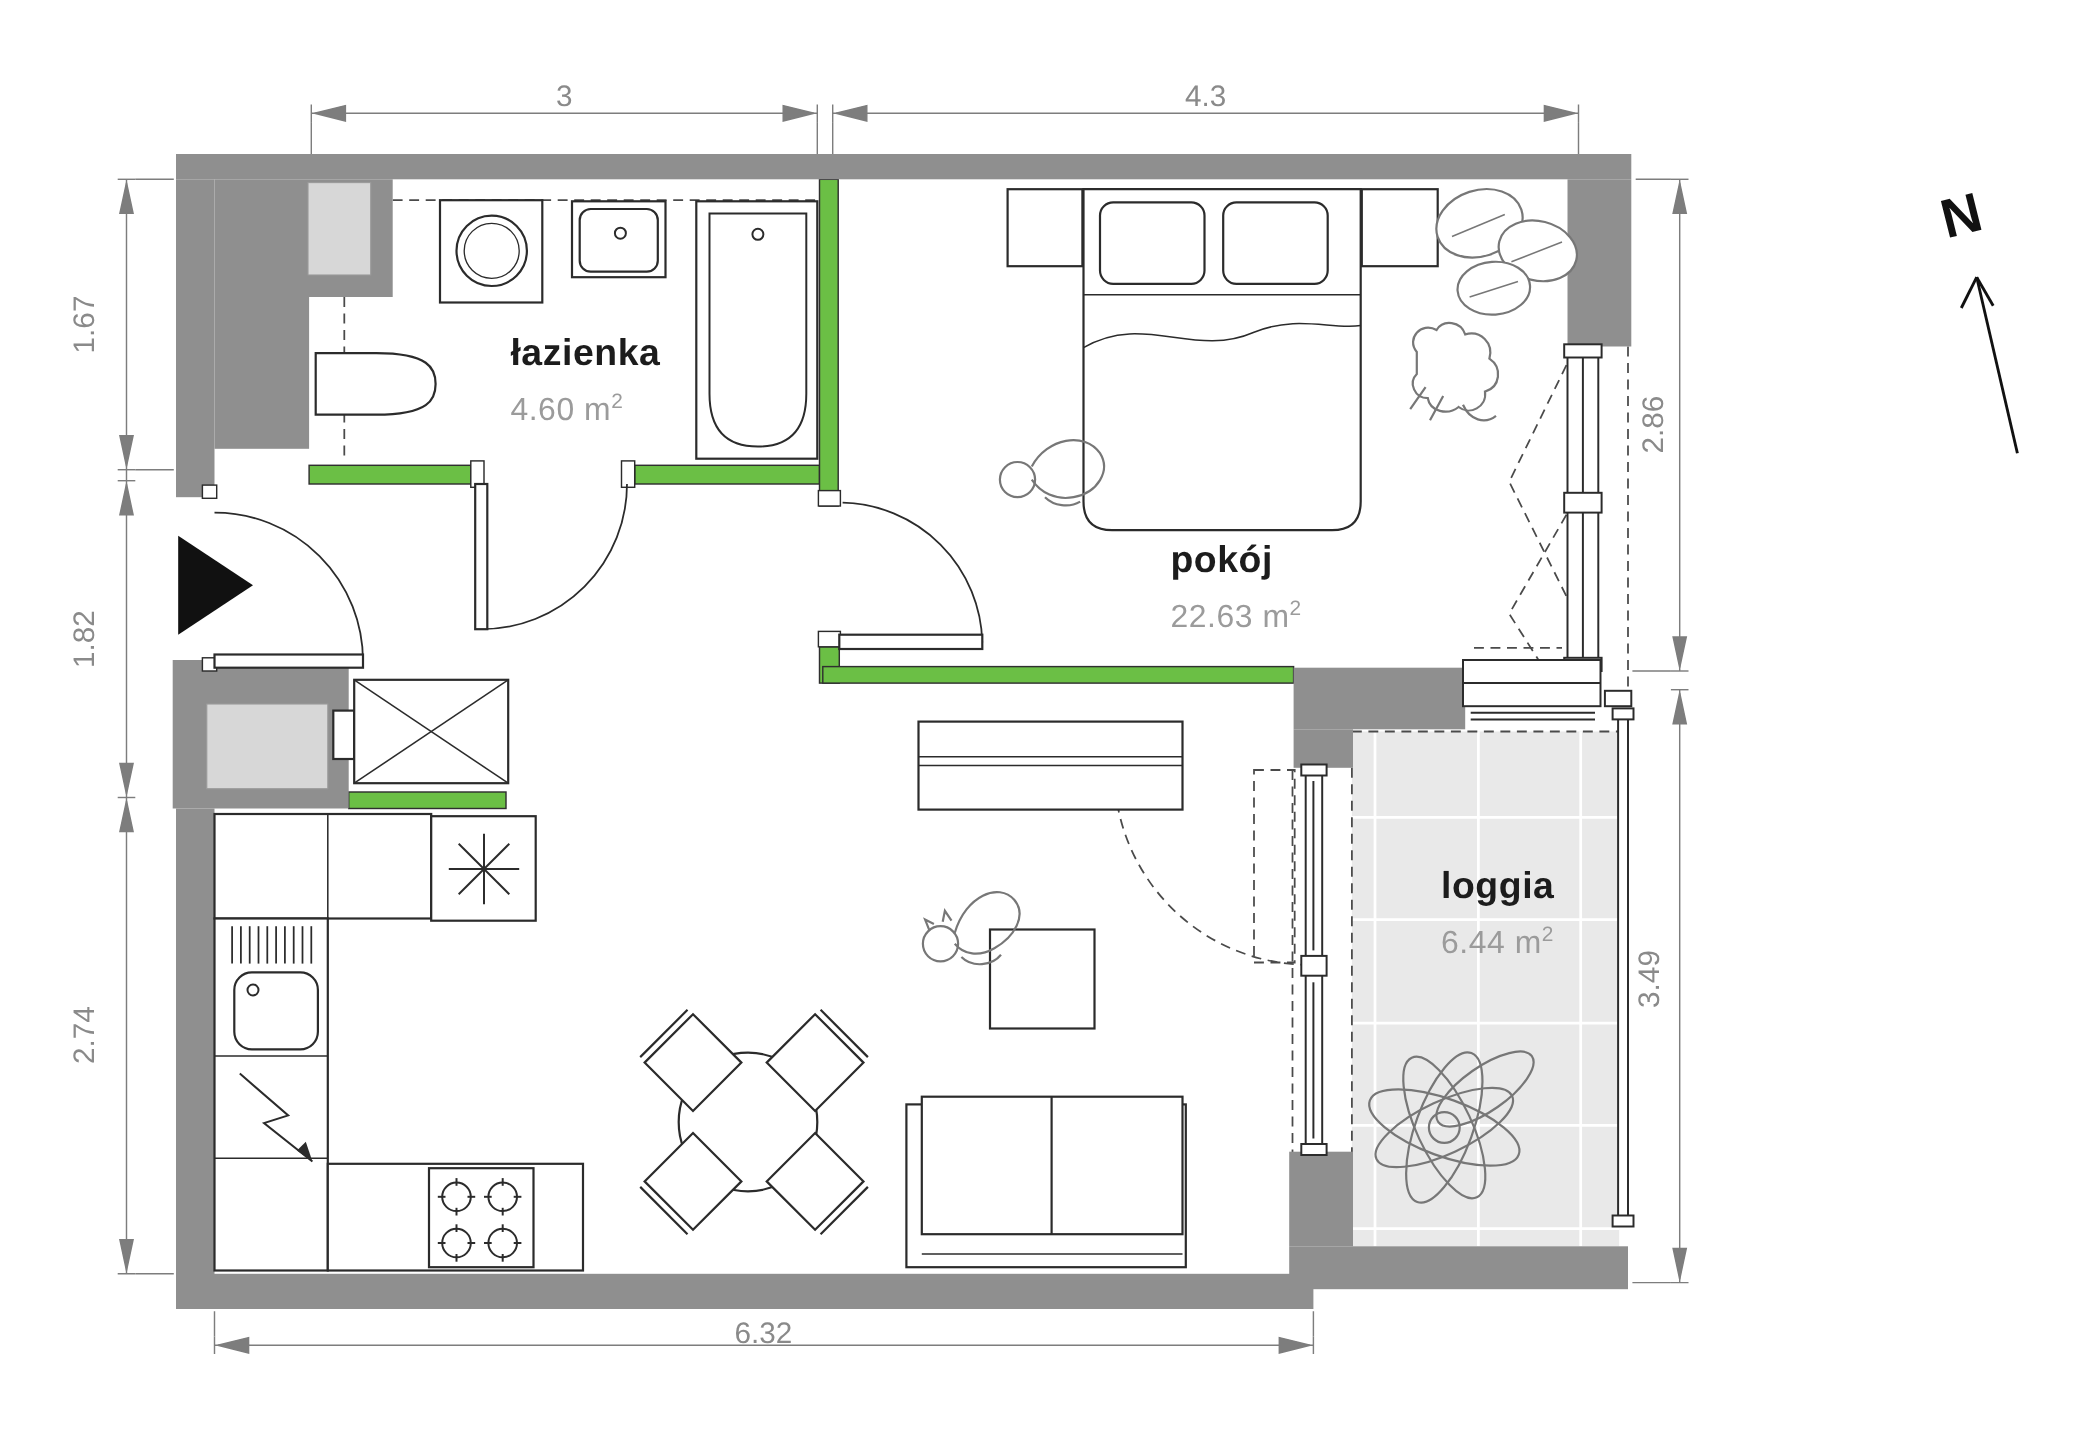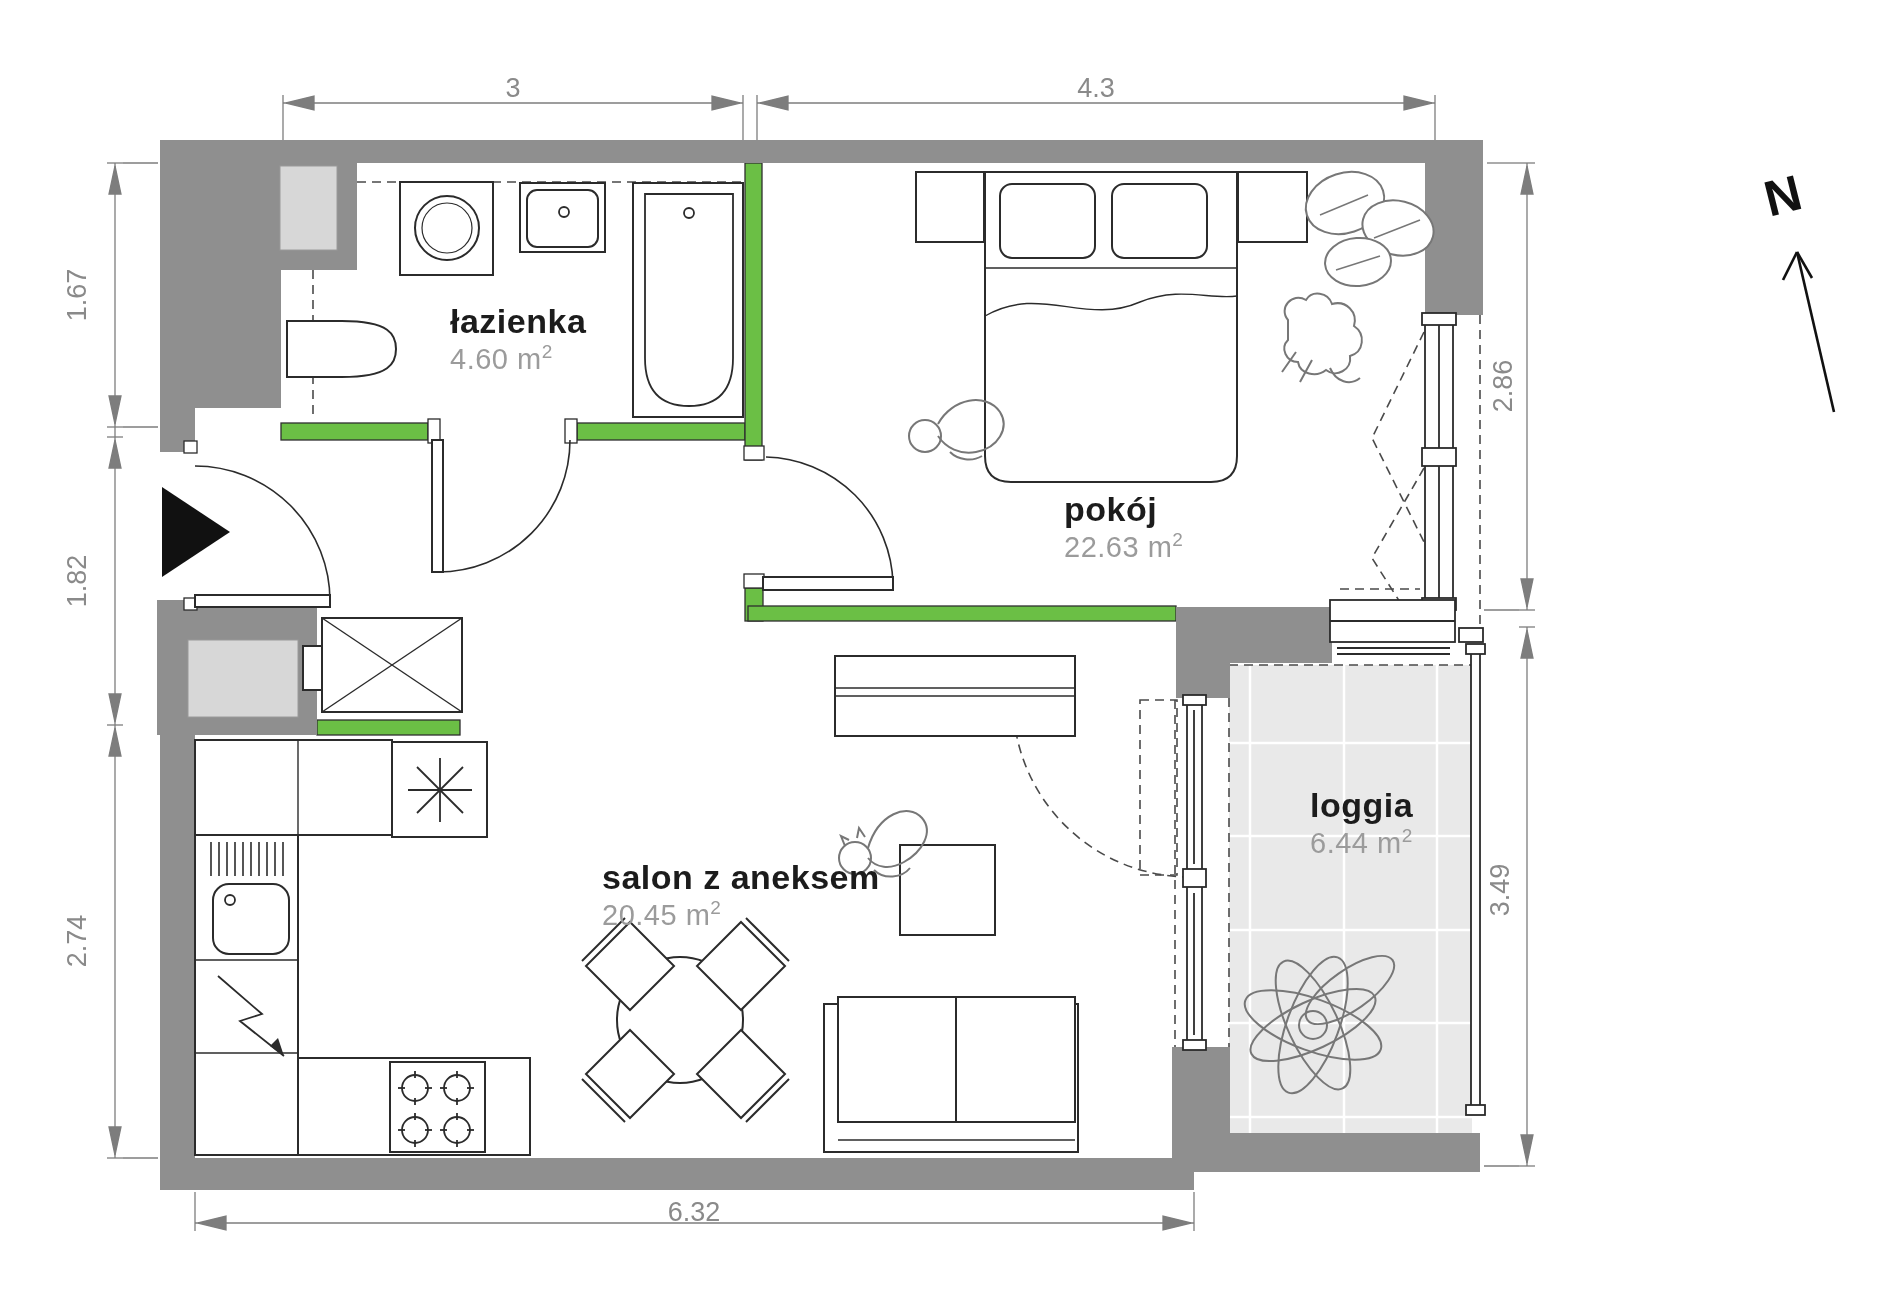--- a/index.html
+++ b/index.html
@@ -3,21 +3,21 @@
 <meta charset="utf-8">
 <style>
   html,body{margin:0;padding:0;background:#ffffff;}
   #stage{
     position:relative;width:1900px;height:1313px;background:#ffffff;overflow:hidden;
     font-family:"Liberation Sans", sans-serif;
   }
   #plan-svg{position:absolute;left:0;top:0;}
   .room-label{position:absolute;display:flex;flex-direction:column;align-items:flex-start;pointer-events:none;}
   .room-name{font-size:34px;font-weight:600;color:#1c1c1c;line-height:38px;letter-spacing:.5px;}
-  .room-area{font-size:29px;font-weight:500;color:#9b9b9b;line-height:32px;margin-top:3px;letter-spacing:.5px;}
+  .room-area{font-size:29px;font-weight:500;color:#9b9b9b;line-height:32px;margin-top:17px;letter-spacing:.5px;}
   .room-area sup{font-size:19px;line-height:0;}
   .dim{position:absolute;font-size:27px;color:#8a8a8a;transform:translate(-50%,-50%);white-space:nowrap;}
   .dim.v{transform:translate(-50%,-50%) rotate(-90deg);}
   .north-n{position:absolute;font-size:50px;font-weight:600;color:#111;transform:translate(-50%,-50%) rotate(-14deg);}
 </style>
 </head>
 <body>
 
 <div id="stage">
 
@@ -348,35 +348,31 @@
         <line x1="1194" y1="1192" x2="1194" y2="1215"></line>
   </g>
 
   <g stroke="#111111" stroke-width="2.6" fill="none">
     <line x1="1834" y1="412" x2="1797" y2="252"></line>
     <line x1="1797" y1="252" x2="1783" y2="280"></line>
     <line x1="1797" y1="252" x2="1812" y2="278"></line>
   </g>
 </svg>
 
-  <div class="room-label" style="left:450px;top:302px;text-align:center;">
+  <div class="room-label" style="left:464px;top:302px;text-align:center;">
     <div class="room-name">łazienka</div>
     <div class="room-area"><span>4.60 m</span><sup>2</sup></div>
   </div>
 
 
   <div class="room-label" style="left:1064px;top:490px;text-align:center;">
     <div class="room-name">pokój</div>
     <div class="room-area"><span>22.63 m</span><sup>2</sup></div>
   </div>
 
-  <div class="room-label" style="left:602px;top:858px;">
-    <div class="room-name">salon z aneksem</div>
-    <div class="room-area"><span>20.45 m</span><sup>2</sup></div>
-  </div>
 
   <div class="room-label" style="left:1310px;top:786px;">
     <div class="room-name">loggia</div>
     <div class="room-area"><span>6.44 m</span><sup>2</sup></div>
   </div>
 
   <div class="dim" style="left:513px;top:88px;">3</div>
   <div class="dim" style="left:1096px;top:88px;">4.3</div>
   <div class="dim v" style="left:77px;top:295px;">1.67</div>
   <div class="dim v" style="left:77px;top:581px;">1.82</div>

